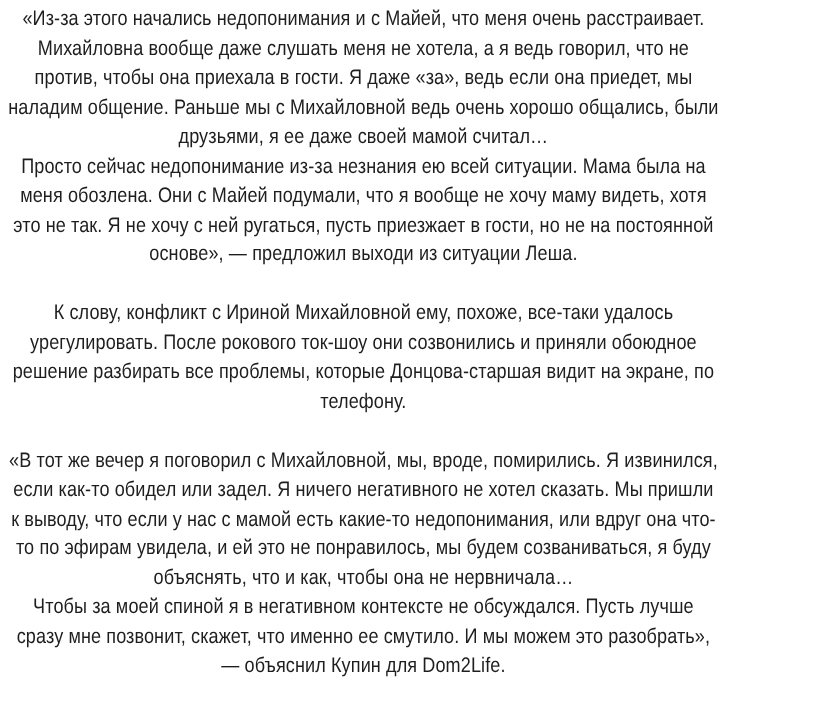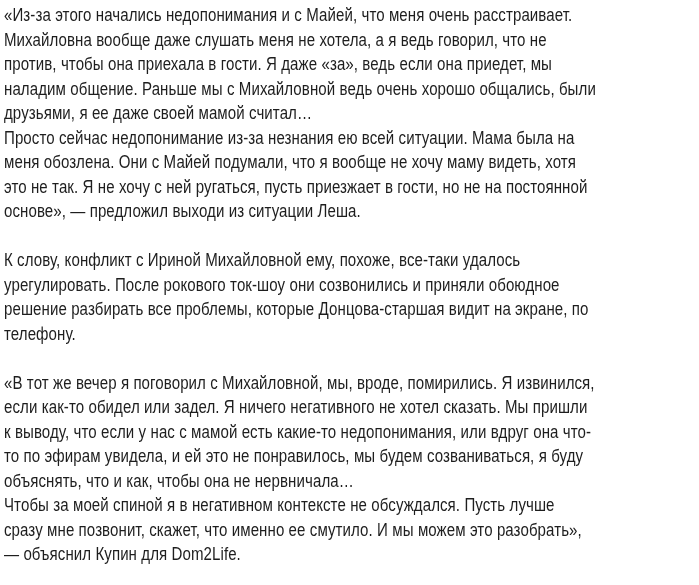--- a/index.html
+++ b/index.html
@@ -16,20 +16,21 @@
     .article {
       position: absolute;
       left: 4px;
       top: 3px;
       width: 695px;
       font-family: "Liberation Sans", "DejaVu Sans", sans-serif;
       color: #1e1e1e;
     }
     .para {
       margin: 0 0 24.5px 0;
+      text-align: center;
     }
     .line {
       display: block;
       height: 24.5px;
       line-height: 24.5px;
       font-size: 17.5px;
       white-space: nowrap;
       transform-origin: left center;
       transform: scaleX(0.86);
       letter-spacing: 0.1px;

